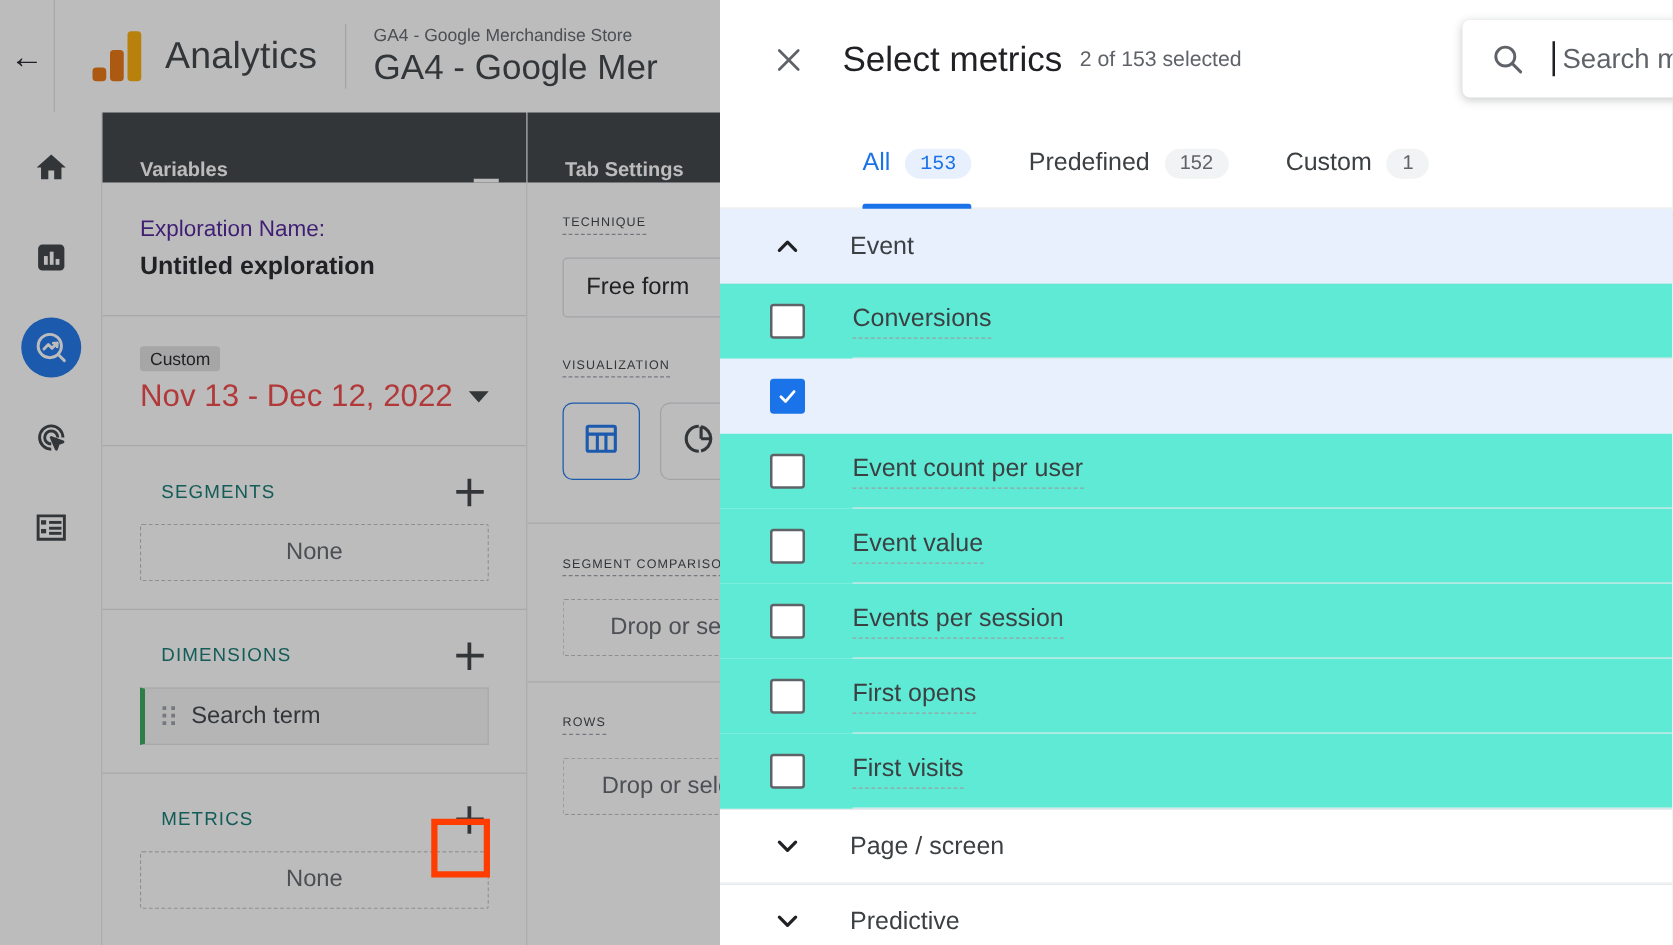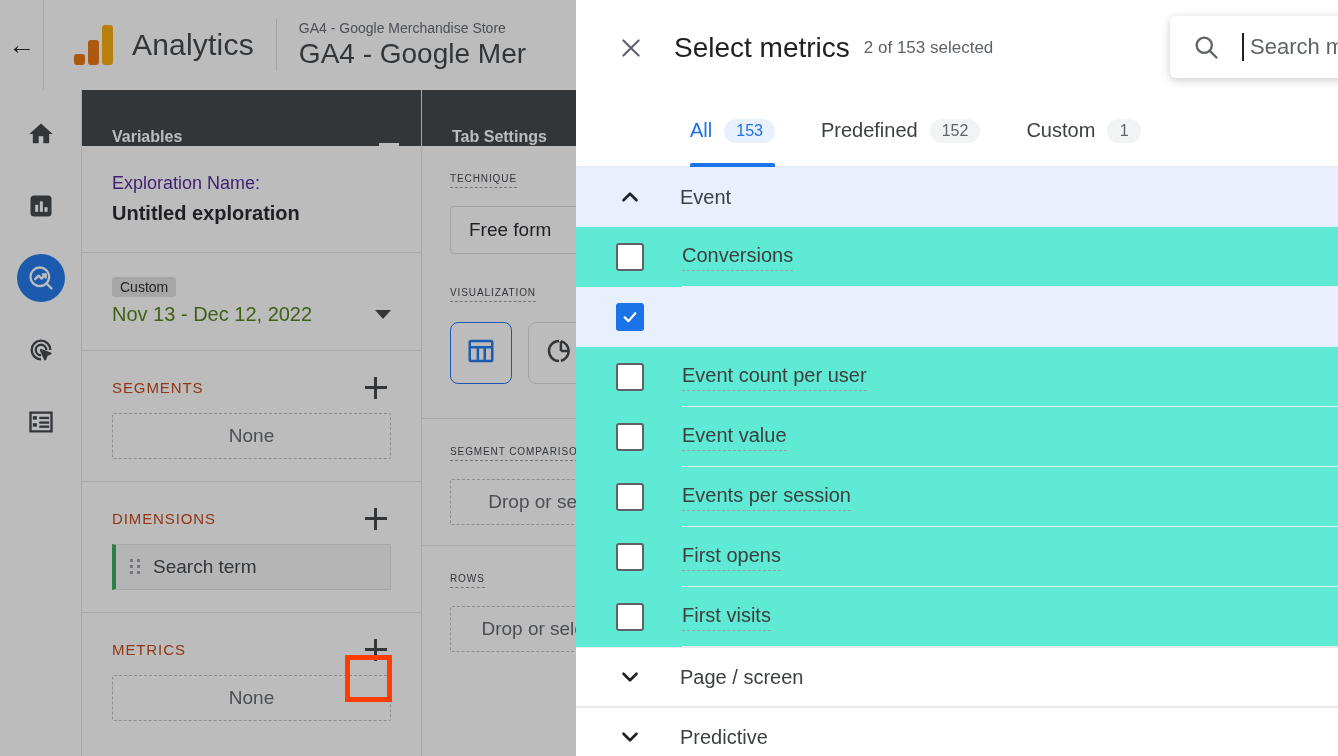--- a/index.html
+++ b/index.html
@@ -65,30 +65,30 @@
   }
   .collapse-dash { width: 20px; height: 3px; background: #ffffff; margin-top: 12px; }
   .var-block { padding: 24px 30px; border-bottom: 1px solid #e3e3e3; }
   .var-label { font-size: 18px; color: #4c1d95; line-height: 1.55; }
   .var-value { font-size: 20px; color: #202124; line-height: 1.5; font-weight: bold; }
   .chip-custom {
     display: inline-block; background: #e0e0e0; color: #202124;
     font-size: 14px; padding: 2px 8px; border-radius: 3px; margin-bottom: 6px;
   }
   .date-row { display: flex; align-items: center; justify-content: space-between; }
-  .date-text { font-size: 20px; color: #4d7c0f; }
+  .date-text { font-size: 25px; color: #ef4444; }
   .caret-down {
     width: 0; height: 0; border-left: 8px solid transparent;
     border-right: 8px solid transparent; border-top: 9px solid #3c4043;
   }
   .section-row {
     display: flex; align-items: center; justify-content: space-between;
     padding: 22px 30px 10px 30px;
   }
-  .section-title { font-size: 15px; color: #c2410c; letter-spacing: 0.9px; }
+  .section-title { font-size: 15px; color: #0f766e; letter-spacing: 0.9px; margin-left: 17px; }
   .plus-btn {
     width: 30px; height: 30px; position: relative; cursor: pointer;
   }
   .plus-btn::before, .plus-btn::after {
     content: ""; position: absolute; background: #3c4043;
   }
   .plus-btn::before { left: 4px; top: 13px; width: 22px; height: 3px; }
   .plus-btn::after  { top: 4px; left: 13px; width: 3px; height: 22px; }
   .dropzone {
     margin: 0 30px 22px 30px; height: 46px; border: 1px dashed #bdbdbd;
@@ -155,21 +155,21 @@
     height: 72px; display: flex; align-items: center; gap: 46px;
     padding-left: 114px; border-bottom: 1px solid #e8eaed; position: relative;
   }
   .tab { display: flex; align-items: center; gap: 12px; height: 72px; position: relative; }
   .tab-label { font-size: 20px; color: #3c4043; }
   .tab.active .tab-label { color: #1a73e8; }
   .tab-badge {
     font-size: 16px; color: #5f6368; background: #f1f3f4;
     border-radius: 12px; padding: 3px 12px; min-width: 34px; text-align: center;
   }
-  .tab.active .tab-badge { color: #1a73e8; background: #e8f0fe; }
+  .tab.active .tab-badge { color: #1a73e8; background: #e8f0fe; font-family: Liberation Mono, monospace; }
   .tab-underline {
     position: absolute; bottom: 0; left: 0; right: 0; height: 4px;
     background: #1a73e8; border-radius: 2px 2px 0 0;
   }
 
   .dlg-body { height: 589px; overflow: hidden; }
   .group-head {
     height: 60px; display: flex; align-items: center; background: #e8f0fe;
     box-shadow: 0 1px 2px rgba(60,64,67,0.25);
   }

